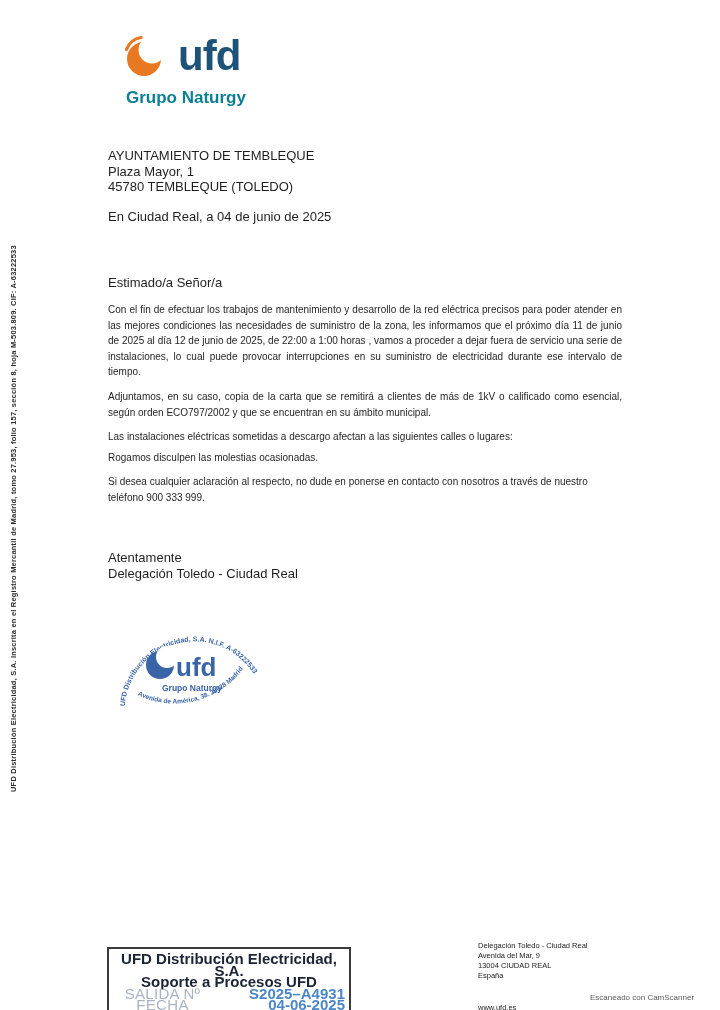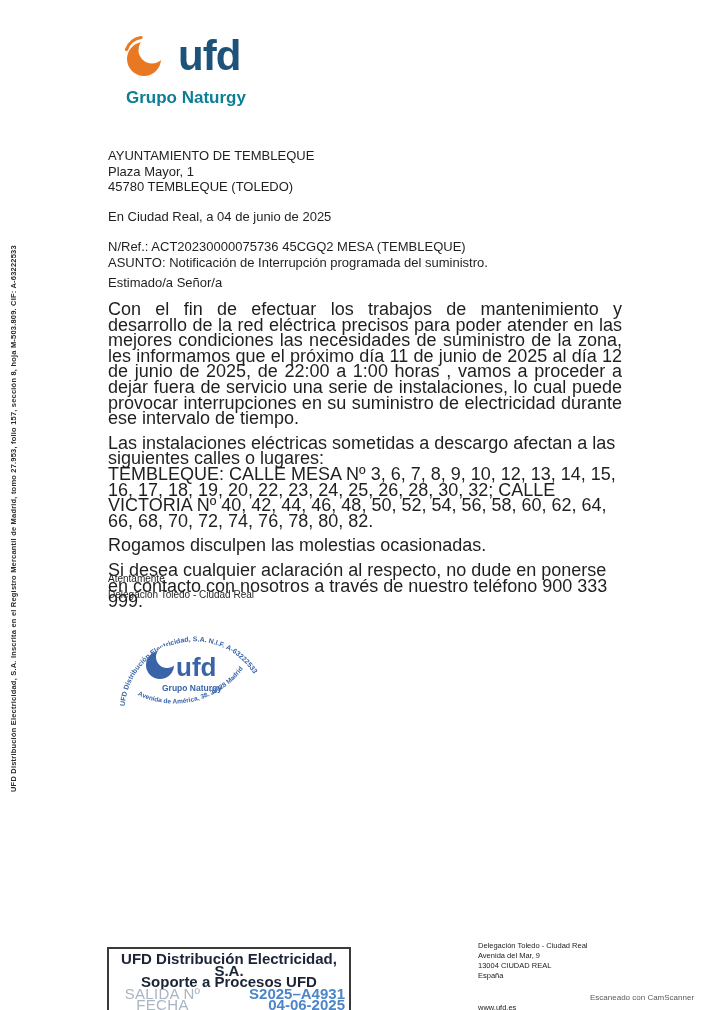--- a/index.html
+++ b/index.html
@@ -20,27 +20,27 @@
   .logo{position:absolute;left:120px;top:28px;}
   .logo-row{display:flex;align-items:center;gap:6px;}
   .logo-word{font-size:42px;font-weight:bold;color:#1d5378;letter-spacing:-1px;line-height:1;}
   .logo-sub{font-size:17px;font-weight:bold;color:#0c7f96;margin-top:4px;margin-left:6px;}
 
   .recipient{position:absolute;left:108px;top:148px;font-size:13px;line-height:15.5px;}
   .dateline{position:absolute;left:108px;top:209px;font-size:13px;margin:0;}
   .refs{position:absolute;left:108px;top:239px;font-size:13px;line-height:15.5px;}
   .salutation{position:absolute;left:108px;top:275px;font-size:13px;margin:0;}
 
-  .body-text{position:absolute;left:108px;top:302px;width:514px;font-size:18px;line-height:15.6px;}
+  .body-text{position:absolute;left:108px;top:302px;width:514px;font-size:10px;line-height:15.6px;}
   .body-text p{margin:0 0 9px 0;text-align:justify;}
   .body-text p.no-gap{margin-bottom:0;}
   .body-text p.pre-gap{margin-top:5px;}
   .body-text p.left{text-align:left;}
 
-  .closing{position:absolute;left:108px;top:571px;font-size:10px;line-height:15.5px;}
+  .closing{position:absolute;left:108px;top:550px;font-size:13px;line-height:15.5px;}
 
   .stamp{position:absolute;left:98px;top:603px;width:170px;height:130px;}
 
   .footer-box{
     position:absolute;left:107px;top:947px;width:232px;
     border:2px solid #3a3a3a;background:#fff;padding:4px 4px 5px 4px;
     font-size:15px;line-height:11.5px;text-align:center;
   }
   .footer-box .co{font-weight:bold;color:#1b2437;}
   .footer-box .rowline{display:grid;grid-template-columns:47% 53%;}
@@ -74,31 +74,27 @@
   </header>
 
   <section class="recipient">
     <div>AYUNTAMIENTO DE TEMBLEQUE</div>
     <div>Plaza Mayor, 1</div>
     <div>45780 TEMBLEQUE (TOLEDO)</div>
   </section>
 
   <p class="dateline">En Ciudad Real, a 04 de junio de 2025</p>
 
-  <div class="refs">
-    <div>N/Ref.: ACT20230000075736 45CGQ2 MESA (TEMBLEQUE)</div>
-    <div>ASUNTO: Notificación de Interrupción programada del suministro.</div>
-  </div>
 
   <p class="salutation">Estimado/a Señor/a</p>
 
   <div class="body-text">
     <p>Con el fin de efectuar los trabajos de mantenimiento y desarrollo de la red eléctrica precisos para poder atender en las mejores condiciones las necesidades de suministro de la zona, les informamos que el próximo día 11 de junio de 2025 al día 12 de junio de 2025, de 22:00 a 1:00 horas , vamos a proceder a dejar fuera de servicio una serie de instalaciones, lo cual puede provocar interrupciones en su suministro de electricidad durante ese intervalo de tiempo.</p>
+    <p>Adjuntamos, en su caso, copia de la carta que se remitirá a clientes de más de 1kV o calificado como esencial, según orden ECO797/2002 y que se encuentran en su ámbito municipal.</p>
     <p class="no-gap pre-gap left">Las instalaciones eléctricas sometidas a descargo afectan a las siguientes calles o lugares:</p>
-    <p class="left">TEMBLEQUE: CALLE MESA Nº 3, 6, 7, 8, 9, 10, 12, 13, 14, 15, 16, 17, 18, 19, 20, 22, 23, 24, 25, 26, 28, 30, 32; CALLE VICTORIA Nº 40, 42, 44, 46, 48, 50, 52, 54, 56, 58, 60, 62, 64, 66, 68, 70, 72, 74, 76, 78, 80, 82.</p>
     <p class="pre-gap left">Rogamos disculpen las molestias ocasionadas.</p>
     <p class="left">Si desea cualquier aclaración al respecto, no dude en ponerse en contacto con nosotros a través de nuestro teléfono 900 333 999.</p>
   </div>
 
   <div class="closing">
     <div>Atentamente</div>
     <div>Delegación Toledo - Ciudad Real</div>
   </div>
 
   <div class="stamp">

